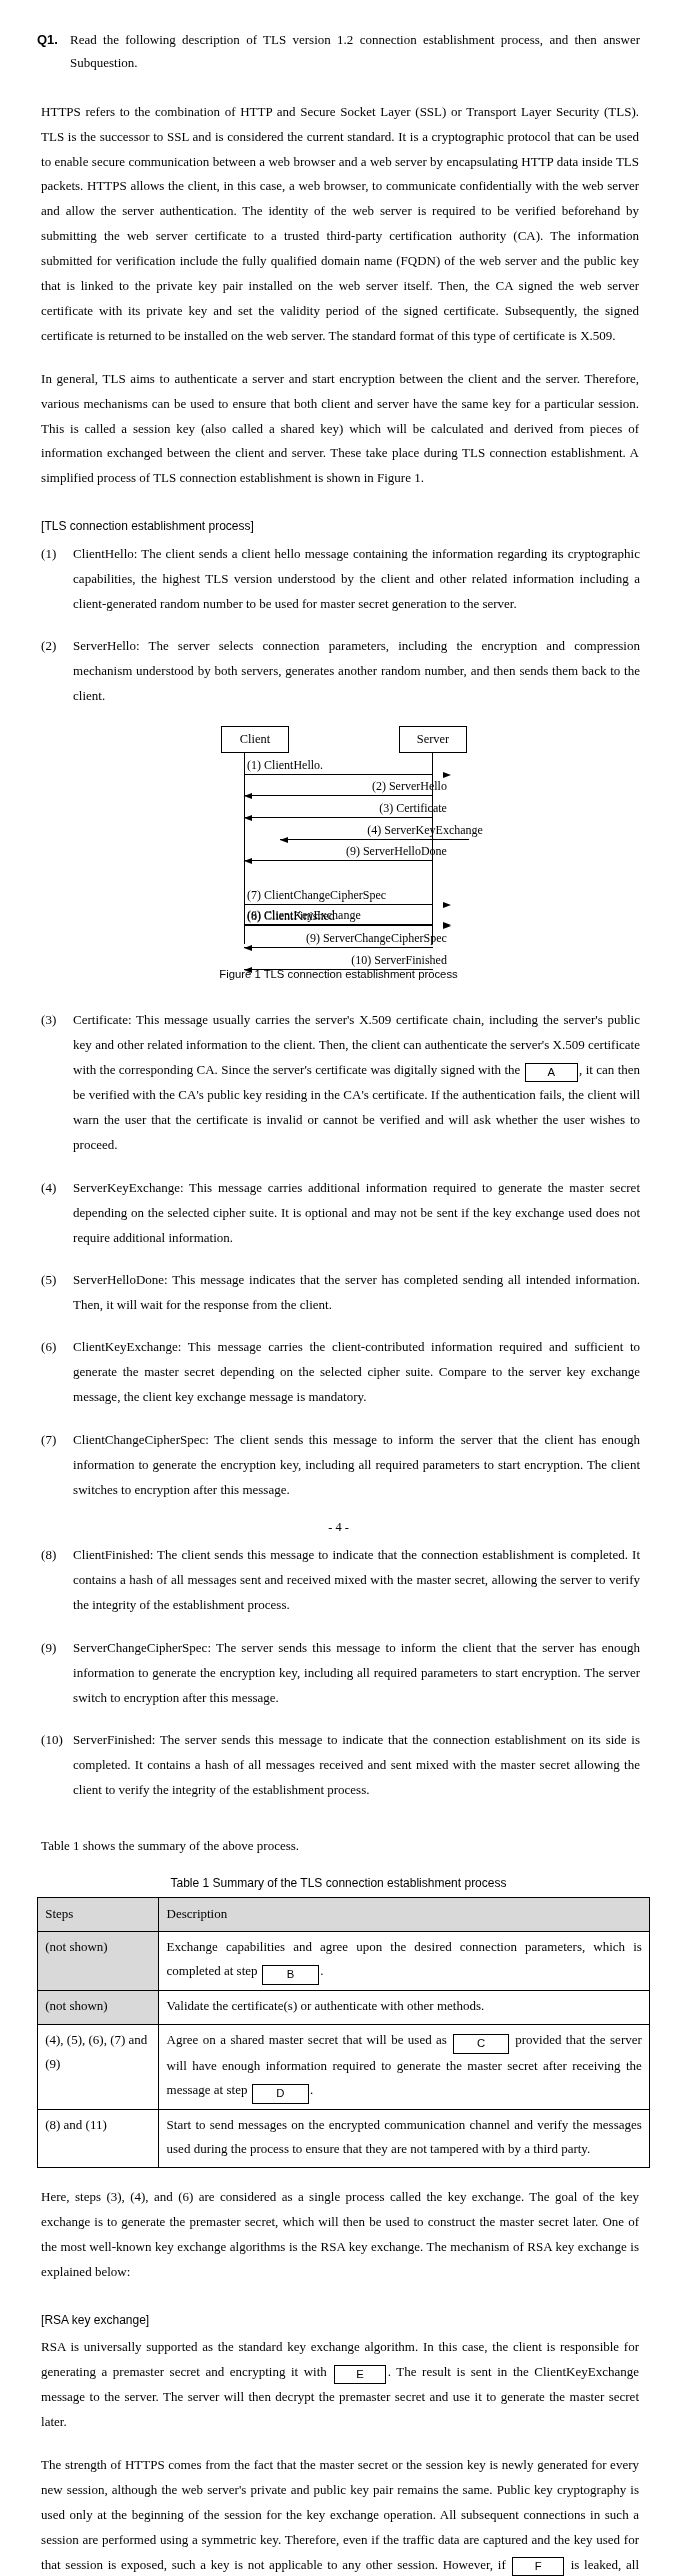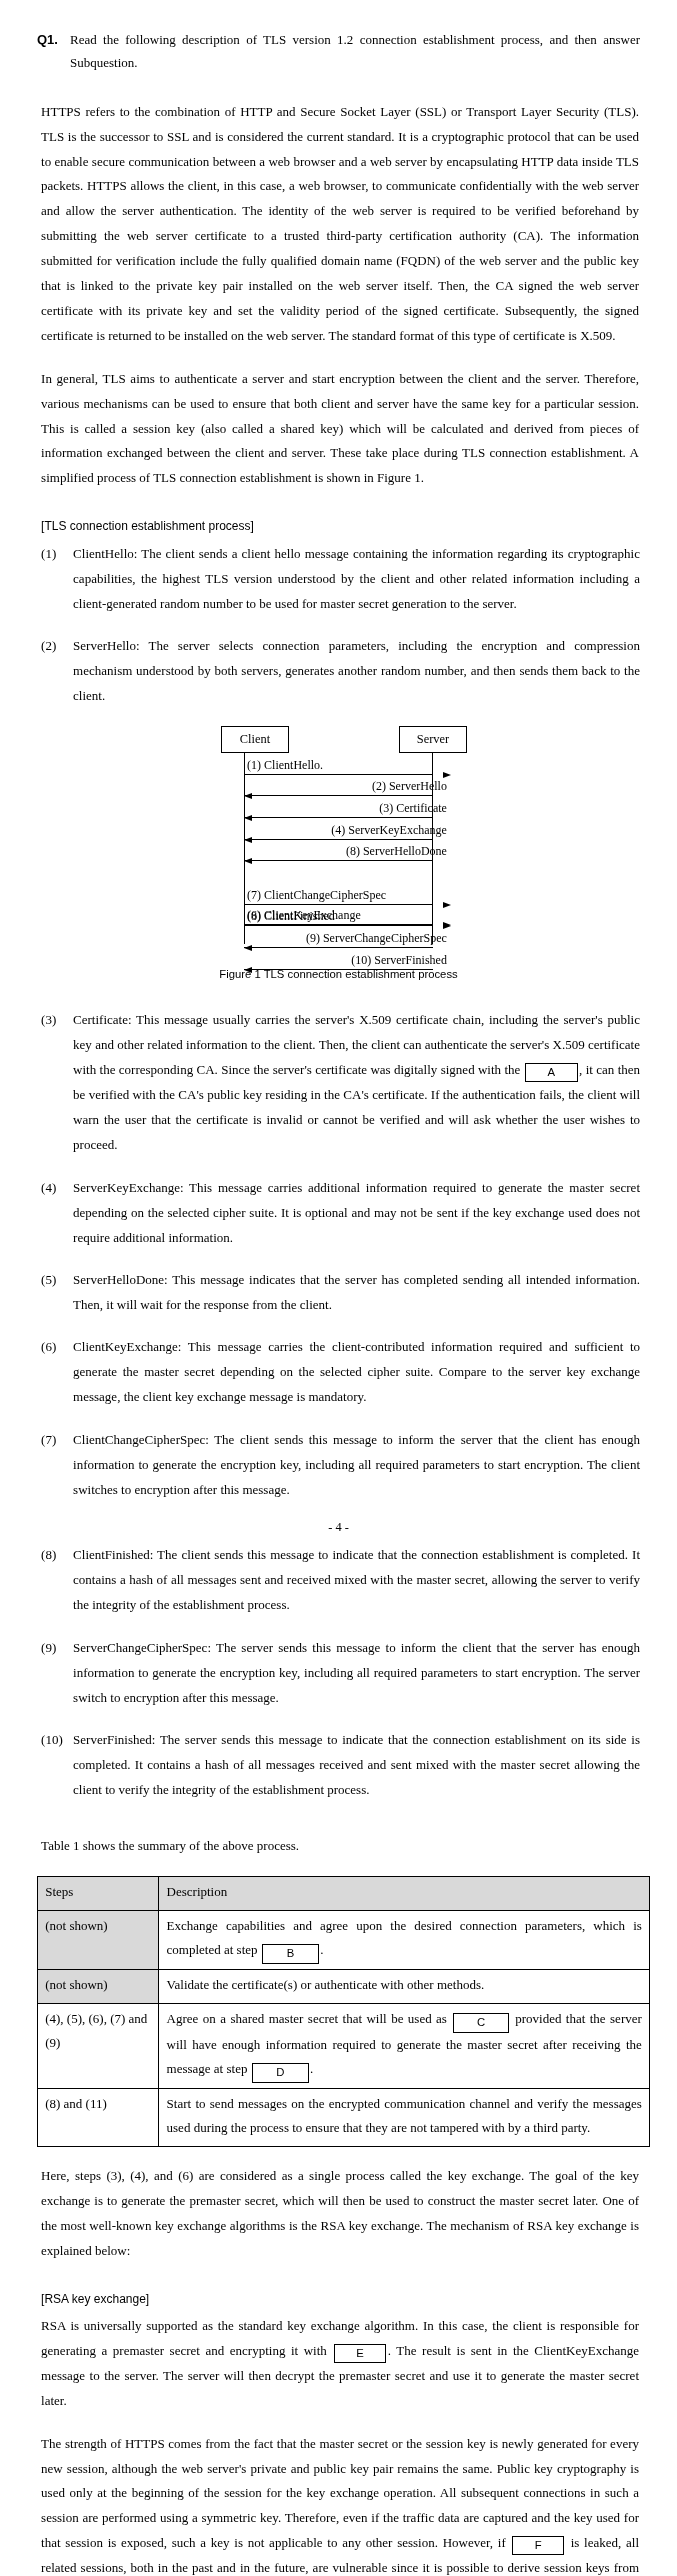--- a/index.html
+++ b/index.html
@@ -268,28 +268,28 @@
         <span class="arrow-line"></span>
         <span class="arrow-head left"></span>
       </div>
 
       <div class="msg" style="top:70px;height:21.6px;">
         <span class="lbl r">(3) Certificate</span>
         <span class="arrow-line"></span>
         <span class="arrow-head left"></span>
       </div>
 
-      <div class="msg" style="top:92px;height:21.6px;">
+      <div class="msg" style="top:92px;height:21.6px;margin-left:36px;">
         <span class="lbl r">(4) ServerKeyExchange</span>
         <span class="arrow-line"></span>
         <span class="arrow-head left"></span>
       </div>
 
       <div class="msg" style="top:113px;height:21.6px;">
-        <span class="lbl r">(8) ServerHelloDone</span>
+        <span class="lbl r">(9) ServerHelloDone</span>
         <span class="arrow-line"></span>
         <span class="arrow-head left"></span>
       </div>
 
       <div class="msg" style="top:135px;height:21.6px;margin-top:42px;">
         <span class="lbl l">(6) ClientKeyExchange</span>
         <span class="arrow-line"></span>
         <span class="arrow-head right"></span>
       </div>
 
@@ -367,20 +367,21 @@
     <div class="numitem">
       <div class="marker">(10)</div>
       <div class="content">ServerFinished: The server sends this message to indicate that the connection establishment on its side is completed. It contains a hash of all messages received and sent mixed with the master secret allowing the client to verify the integrity of the establishment process.</div>
     </div>
   </div>
 
   <div class="spacer-md"></div>
 
   <p class="body nojust">Table 1 shows the summary of the above process.</p>
 
+  <div class="table-caption">Table 1  Summary of the TLS connection establishment process</div>
   <table class="summary">
     <thead>
       <tr>
         <td class="col-steps">Steps</td>
         <td class="col-desc">Description</td>
       </tr>
     </thead>
     <tbody>
       <tr class="shaded">
         <td class="col-steps">(not shown)</td>

